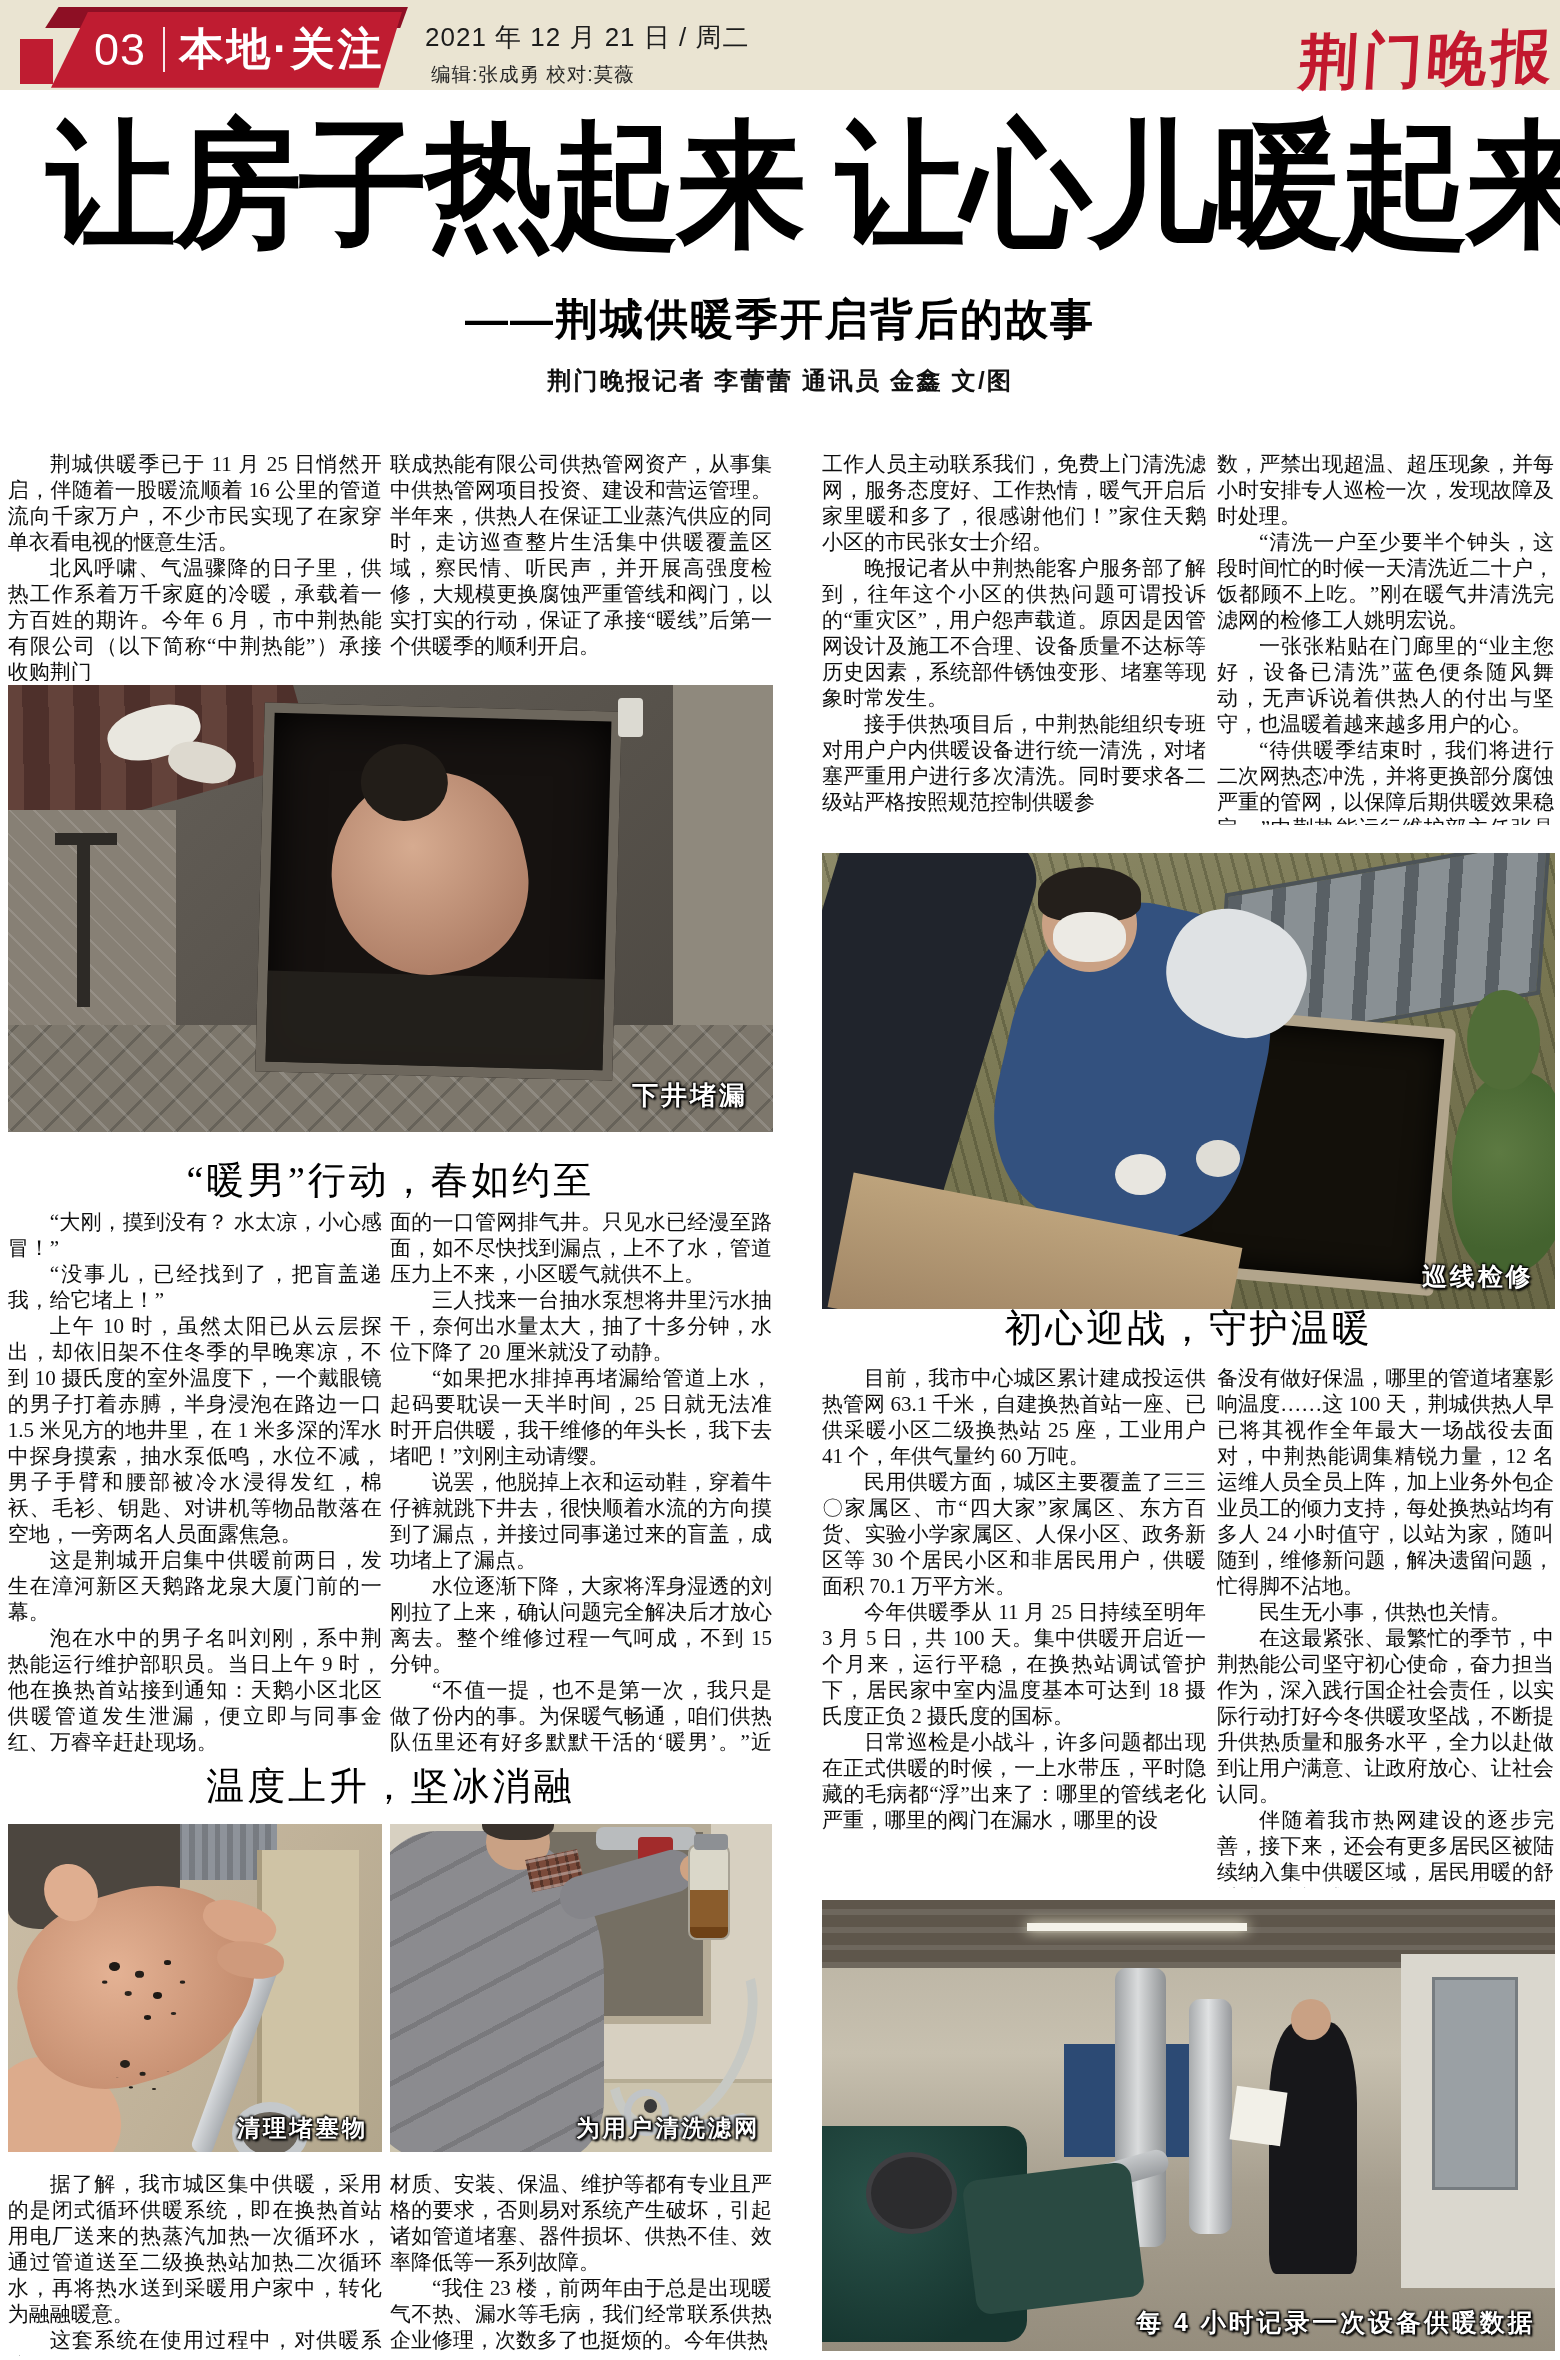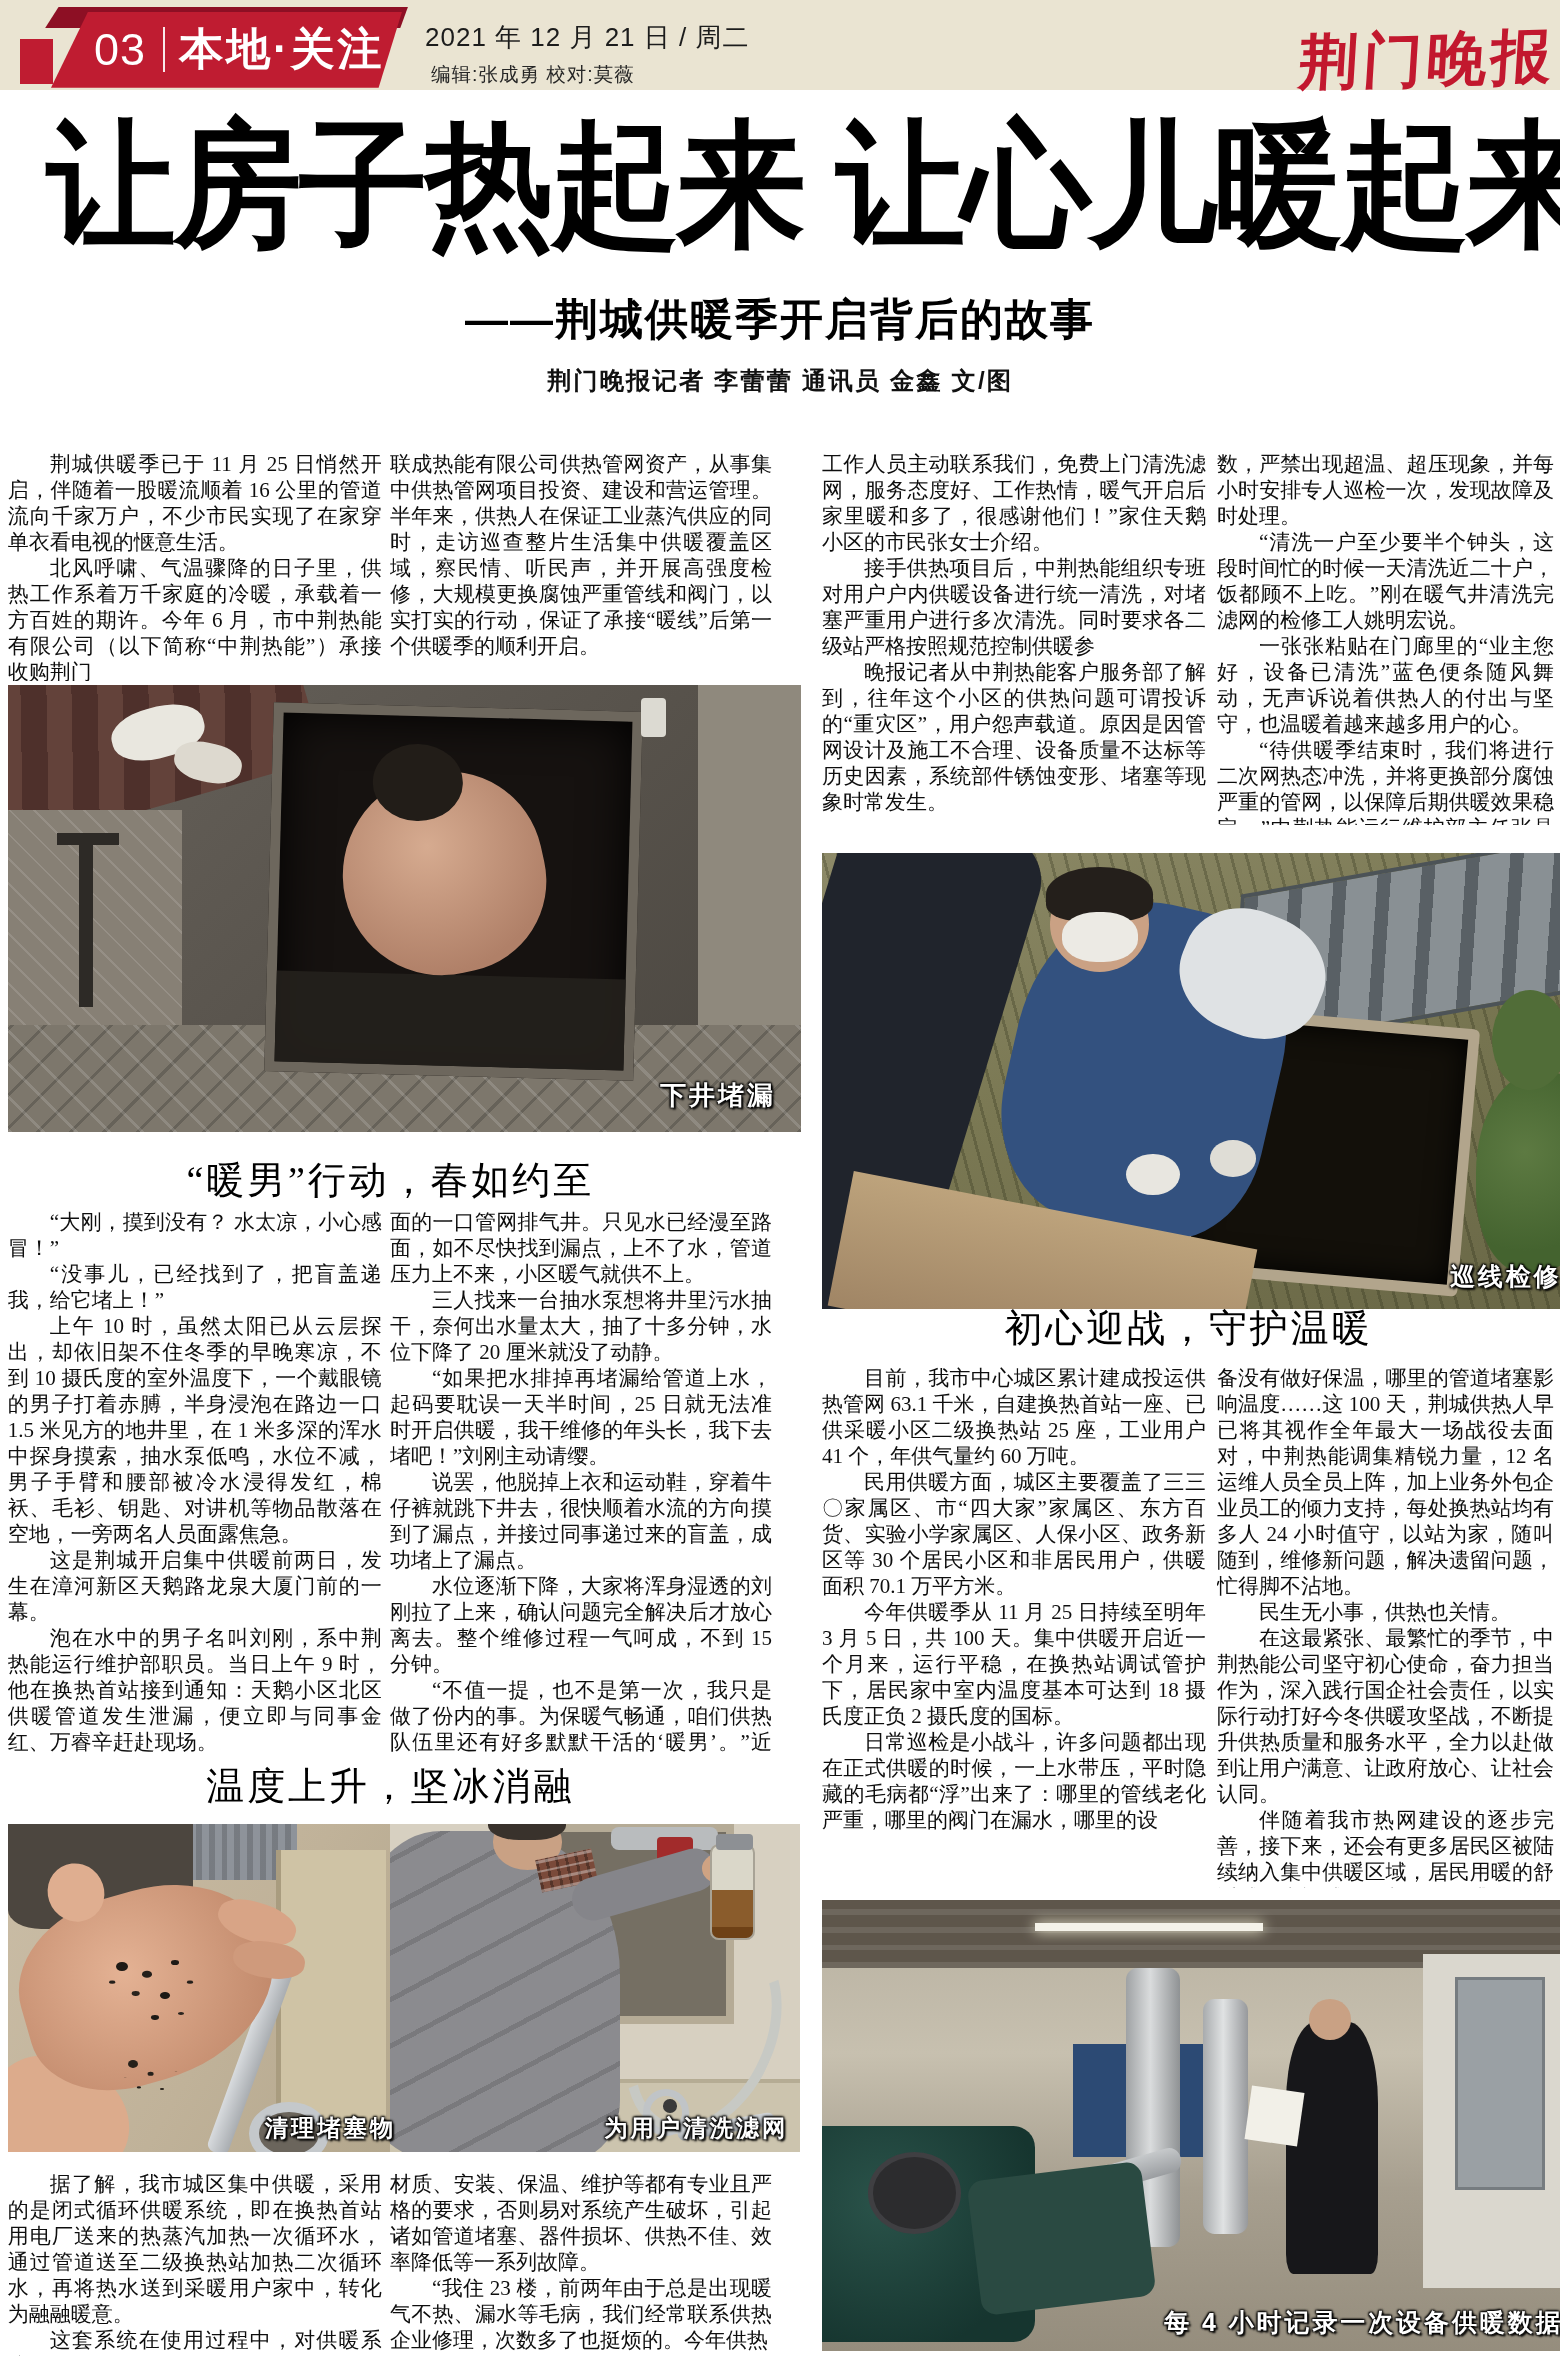--- a/index.html
+++ b/index.html
@@ -34,21 +34,21 @@
         font-size:24.4px;font-weight:600;color:#111;letter-spacing:2px;}
 
   
   .col{position:absolute;font-size:21px;line-height:26px;text-align:justify;overflow:hidden;color:#0e0e0e;}
   .col p{margin:0;text-indent:2em;}
   .col p.cont{text-indent:0;}
   .sec-head{position:absolute;text-align:center;font-size:38px;font-weight:400;color:#000;
         letter-spacing:2.9px;font-family:"Liberation Serif","DejaVu Serif",serif;}
 
   
-  .photo{position:absolute;overflow:hidden;background:#777;padding-left:28px;}
+  .photo{position:absolute;overflow:hidden;background:#777;}
   .photo *{position:absolute;}
   .pcap{position:absolute;z-index:9;color:#fff;font-weight:700;letter-spacing:2.9px;
         font-family:"Liberation Sans","DejaVu Sans",sans-serif;
         text-shadow:2px 2px 2px #000,-1px -1px 2px #000,1px -1px 2px #000,-1px 1px 2px #000;}
 
   
   #photo1{background:linear-gradient(135deg,#67625b 0%,#57524b 55%,#49453f 100%);}
   .p1-tiles{left:-6%;top:-8%;width:44%;height:36%;transform:rotate(-16deg);
         background:repeating-linear-gradient(105deg,#63423a 0 25px,#4e302b 25px 51px);}
   .p1-right{right:0;top:0;width:13%;height:100%;background:#8f897d;}
@@ -277,22 +277,22 @@
       <p>据了解，我市城区集中供暖，采用的是闭式循环供暖系统，即在换热首站用电厂送来的热蒸汽加热一次循环水，通过管道送至二级换热站加热二次循环水，再将热水送到采暖用户家中，转化为融融暖意。</p>
       <p>这套系统在使用过程中，对供暖系统</p>
     </div>
   <div class="col" style="left:390px;top:2171px;width:382px;height:185px;">
       <p class="cont">材质、安装、保温、维护等都有专业且严格的要求，否则易对系统产生破坏，引起诸如管道堵塞、器件损坏、供热不佳、效率降低等一系列故障。</p>
       <p>“我住 23 楼，前两年由于总是出现暖气不热、漏水等毛病，我们经常联系供热企业修理，次数多了也挺烦的。今年供热</p>
     </div>
 
   <div class="col" style="left:822px;top:451px;width:384px;height:374px;">
       <p class="cont">工作人员主动联系我们，免费上门清洗滤网，服务态度好、工作热情，暖气开启后家里暖和多了，很感谢他们！”家住天鹅小区的市民张女士介绍。</p>
+      <p>晚报记者从中荆热能客户服务部了解到，往年这个小区的供热问题可谓投诉的“重灾区”，用户怨声载道。原因是因管网设计及施工不合理、设备质量不达标等历史因素，系统部件锈蚀变形、堵塞等现象时常发生。</p>
       <p>接手供热项目后，中荆热能组织专班对用户户内供暖设备进行统一清洗，对堵塞严重用户进行多次清洗。同时要求各二级站严格按照规范控制供暖参</p>
-      <p>晚报记者从中荆热能客户服务部了解到，往年这个小区的供热问题可谓投诉的“重灾区”，用户怨声载道。原因是因管网设计及施工不合理、设备质量不达标等历史因素，系统部件锈蚀变形、堵塞等现象时常发生。</p>
     </div>
   <div class="col" style="left:1217px;top:451px;width:337px;height:374px;">
       <p class="cont">数，严禁出现超温、超压现象，并每小时安排专人巡检一次，发现故障及时处理。</p>
       <p>“清洗一户至少要半个钟头，这段时间忙的时候一天清洗近二十户，饭都顾不上吃。”刚在暖气井清洗完滤网的检修工人姚明宏说。</p>
       <p>一张张粘贴在门廊里的“业主您好，设备已清洗”蓝色便条随风舞动，无声诉说着供热人的付出与坚守，也温暖着越来越多用户的心。</p>
       <p>“待供暖季结束时，我们将进行二次网热态冲洗，并将更换部分腐蚀严重的管网，以保障后期供暖效果稳定。”中荆热能运行维护部主任张晶介绍。</p>
     </div>
 
   <div class="photo" id="photo2" style="left:822px;top:833px;width:733px;height:456px;">
     <div class="p2-grasstex"></div>

